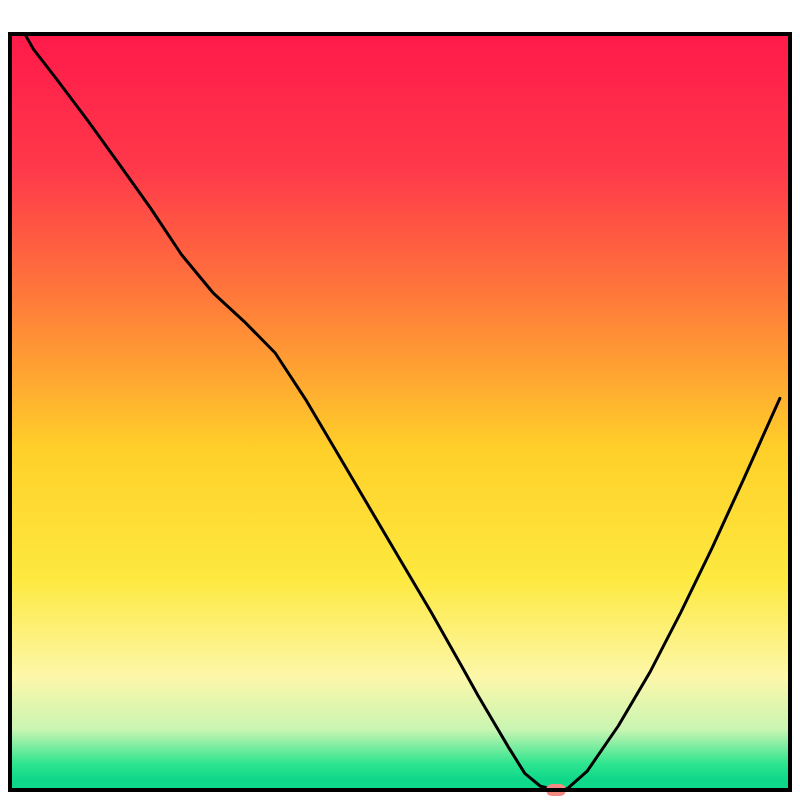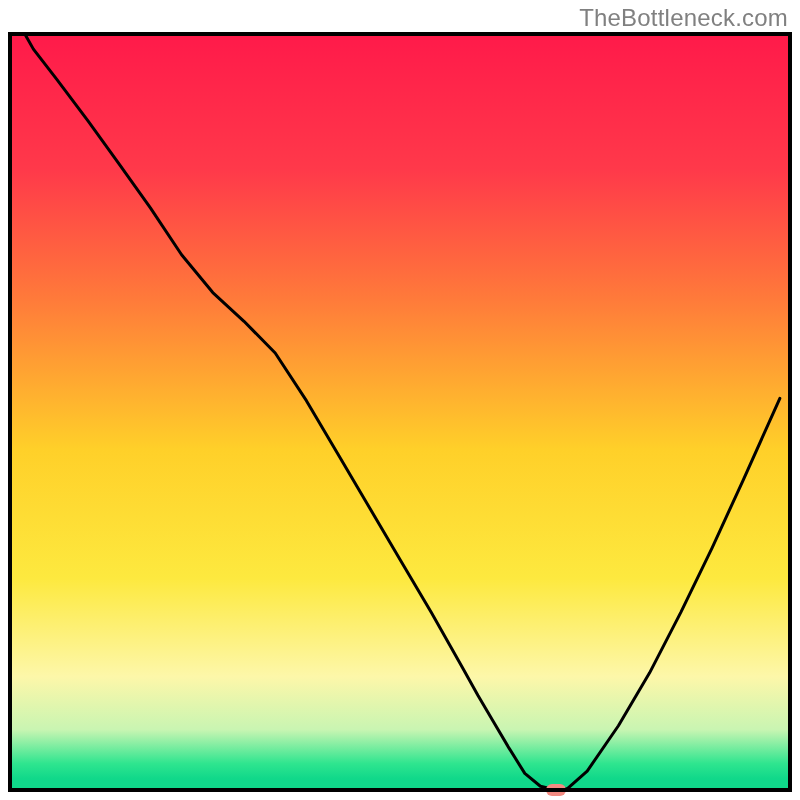--- a/index.html
+++ b/index.html
@@ -30,21 +30,20 @@
     left: 0;
     top: 0;
     width: 800px;
     height: 800px;
   }
 </style>
 </head>
 <body>
 
 <div class="chart-container">
-  <div class="watermark">TheBottleneck.com</div>
 
   <svg class="plot" viewBox="0 0 800 800">
     <defs>
       <linearGradient id="bg-grad" x1="0" y1="0" x2="0" y2="1">
 
       <stop offset="0.00%" stop-color="#ff1a4a"></stop>
           <stop offset="18.00%" stop-color="#ff394a"></stop>
           <stop offset="35.00%" stop-color="#ff7a3a"></stop>
           <stop offset="55.00%" stop-color="#ffd029"></stop>
           <stop offset="72.00%" stop-color="#fde93f"></stop>

